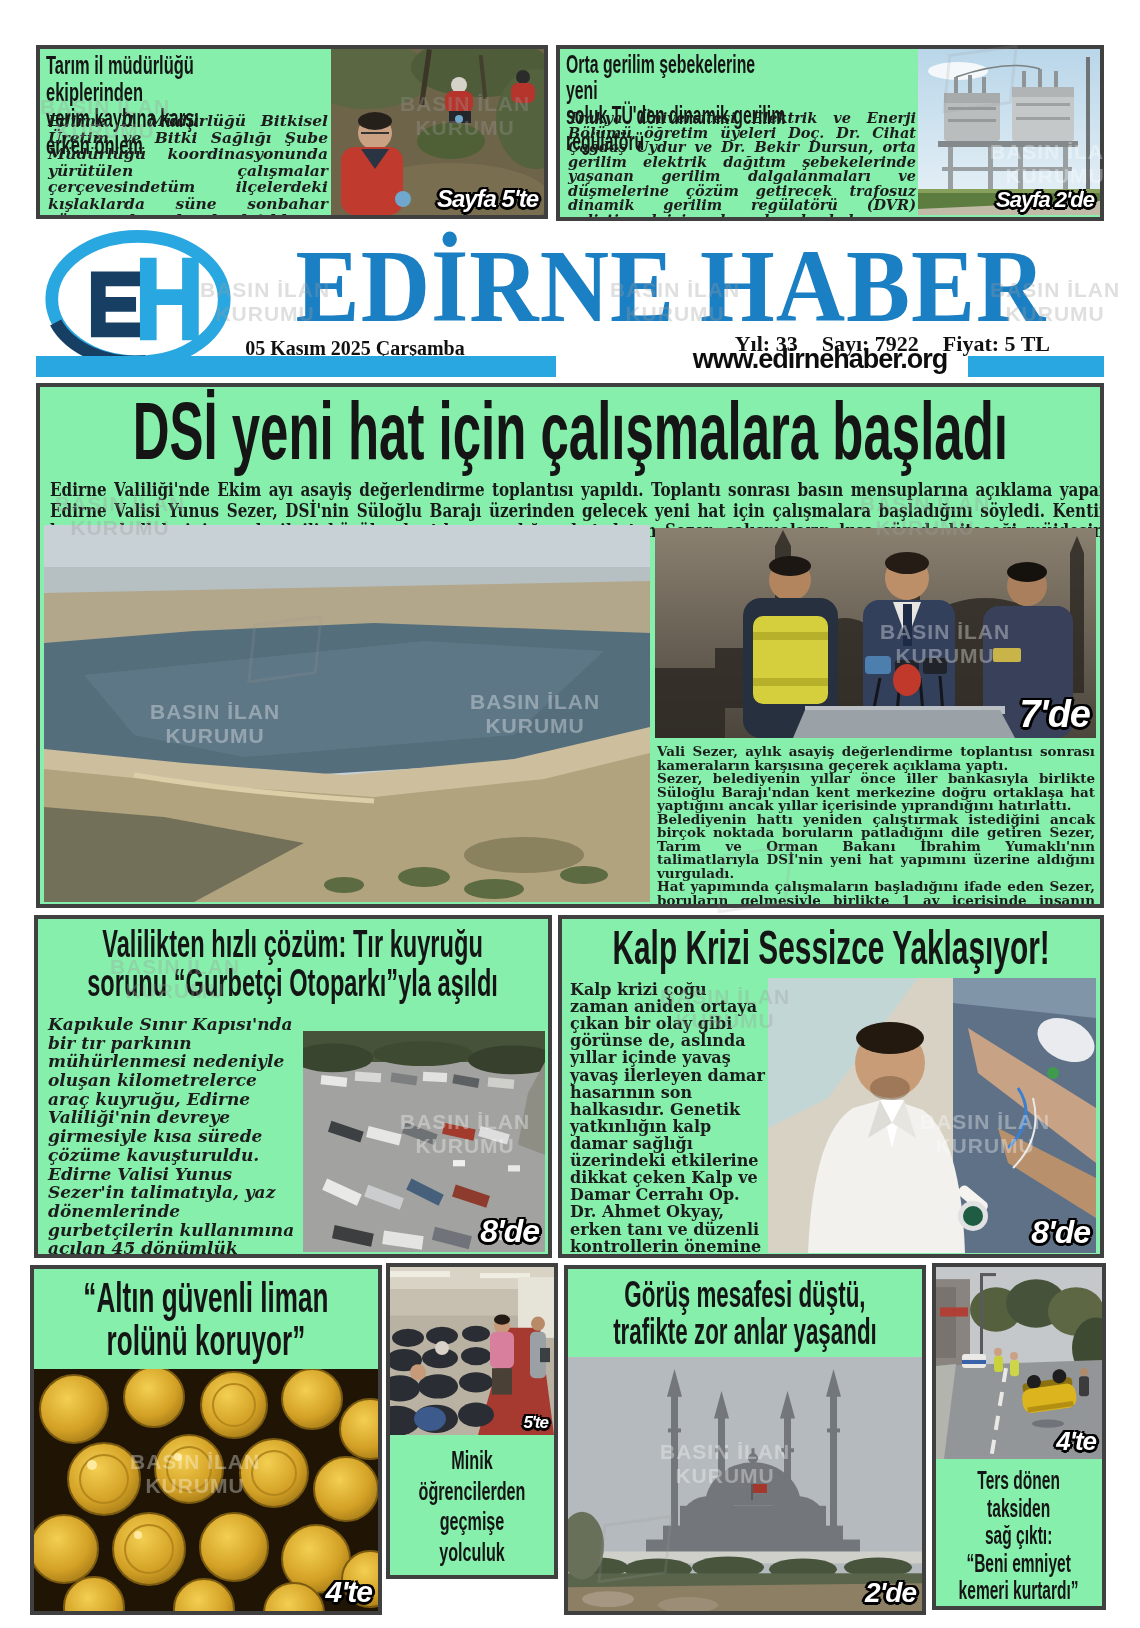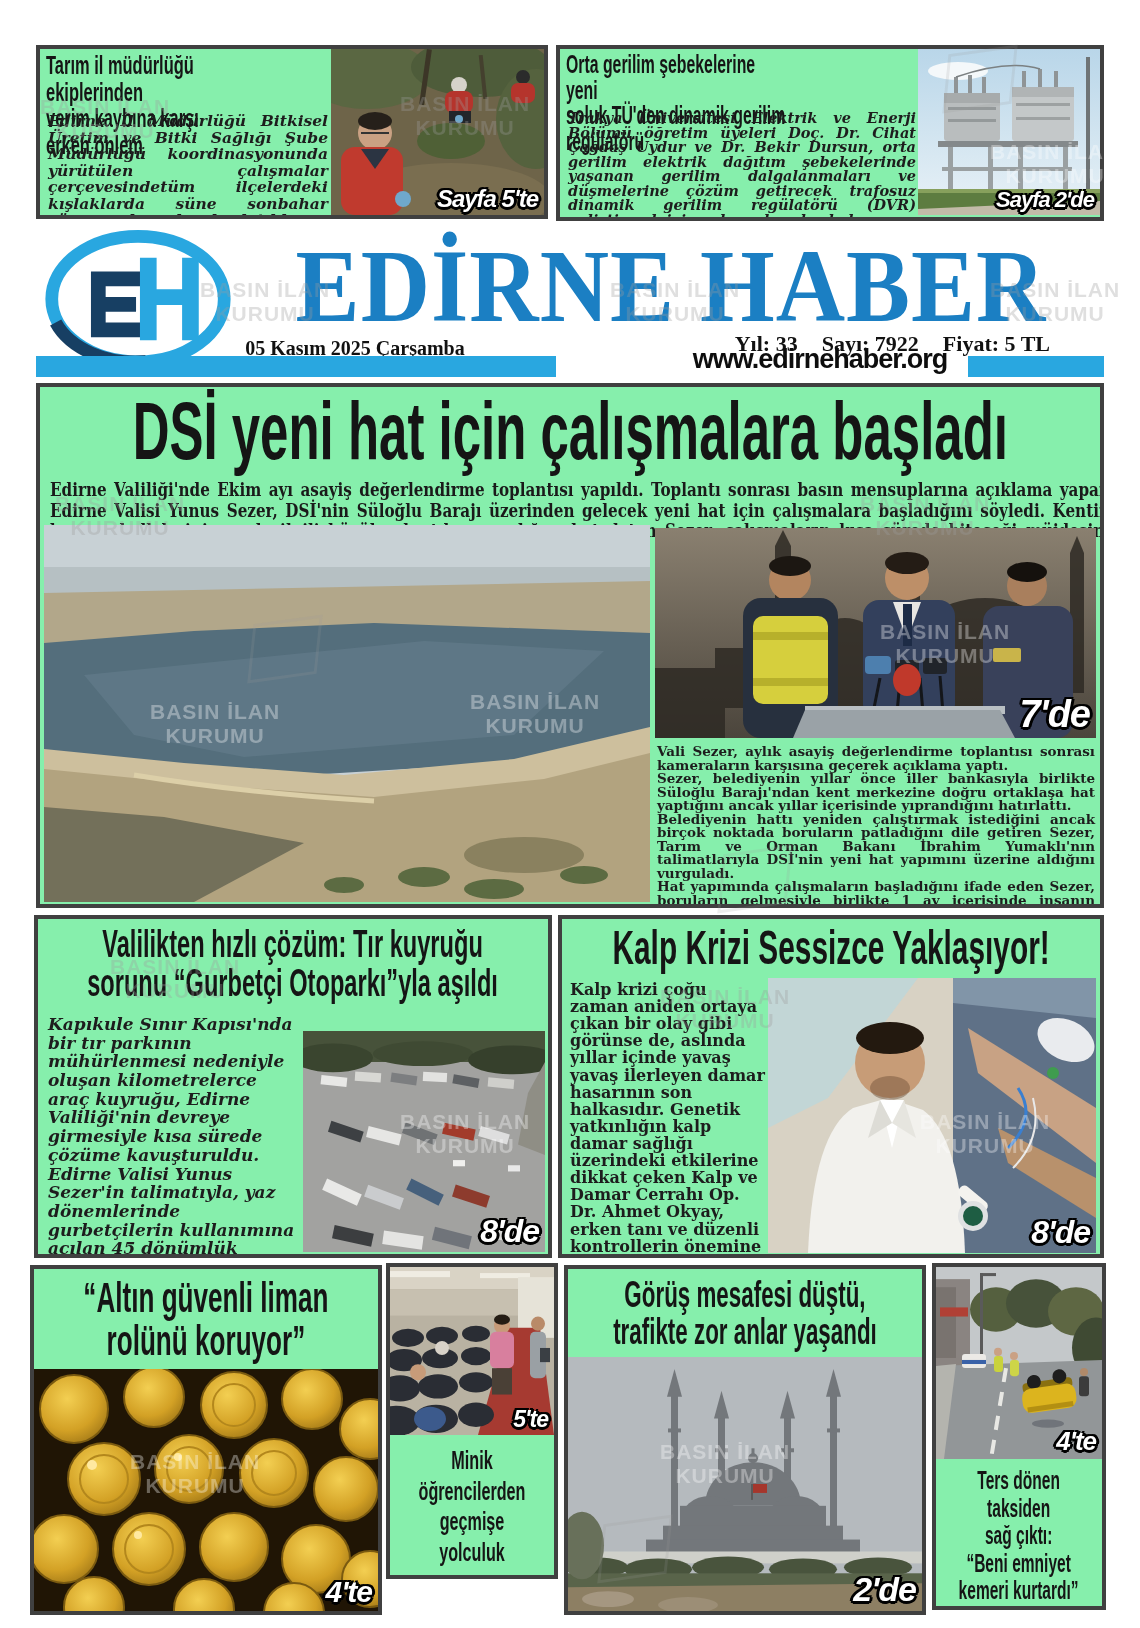--- a/index.html
+++ b/index.html
@@ -399,21 +399,21 @@
         <circle cx="28" cy="104" r="8" fill="#c79b79"></circle>
         <ellipse cx="40" cy="150" rx="16" ry="12" fill="#3c5a8c"></ellipse>
         <circle cx="112" cy="58" r="8" fill="#c79b79"></circle>
           <ellipse cx="112" cy="52" rx="8" ry="5" fill="#241c14"></ellipse>
         <rect x="100" y="64" width="24" height="36" rx="6" fill="#d87f9e"></rect>
         <rect x="102" y="100" width="20" height="26" fill="#4a4036"></rect>
         <rect x="140" y="64" width="16" height="46" rx="5" fill="#9aa0a4"></rect>
           <circle cx="148" cy="56" r="7" fill="#b98a68"></circle>
         <rect x="150" y="80" width="10" height="14" fill="#3a3f44"></rect>
       </svg>
-      <div class="ptag" style="font-size:23px;text-align:center;">5'te</div>
+      <div class="ptag" style="font-size:17px;text-align:center;">5'te</div>
     </div>
     <div class="hl cond-c" style="top:178px;font-size:26px;line-height:1.18;">Minik
 öğrencilerden
 geçmişe
 yolculuk</div>
   </div>
 
   <div class="box" style="left:564px;top:1265px;width:362px;height:350px;">
     <div class="hl cond-c" style="top:8px;font-size:36px;">Görüş mesafesi düştü,
 trafikte zor anlar yaşandı</div>
@@ -451,21 +451,21 @@
           <ellipse cx="160" cy="212" rx="36" ry="11"></ellipse>
             <ellipse cx="235" cy="214" rx="34" ry="11"></ellipse>
           <ellipse cx="310" cy="212" rx="34" ry="10"></ellipse>
           </g>
         <rect y="218" width="354" height="16" fill="#59644a"></rect>
         <polygon points="0,232 354,228 354,256 0,256" fill="#8d7f63"></polygon>
         <ellipse cx="40" cy="244" rx="26" ry="8" fill="#a59781"></ellipse>
           <ellipse cx="120" cy="250" rx="30" ry="8" fill="#9c8e76"></ellipse>
         <ellipse cx="14" cy="190" rx="22" ry="34" fill="#68705a"></ellipse>
       </svg>
-      <div class="ptag" style="font-size:34px;text-align:center;">2'de</div>
+      <div class="ptag" style="font-size:28px;text-align:center;">2'de</div>
     </div>
   </div>
 
   <div class="box" style="left:932px;top:1263px;width:174px;height:347px;">
     <div class="ph" style="left:0;top:0;width:166px;height:192px;">
       <svg viewBox="0 0 166 190" preserveAspectRatio="none">
         <rect width="166" height="190" fill="#c4c8ca"></rect>
         <rect x="0" y="12" width="34" height="86" fill="#8a8481"></rect>
           <rect x="0" y="20" width="20" height="70" fill="#79736f"></rect>
         <rect x="4" y="40" width="28" height="9" fill="#b04035"></rect>

